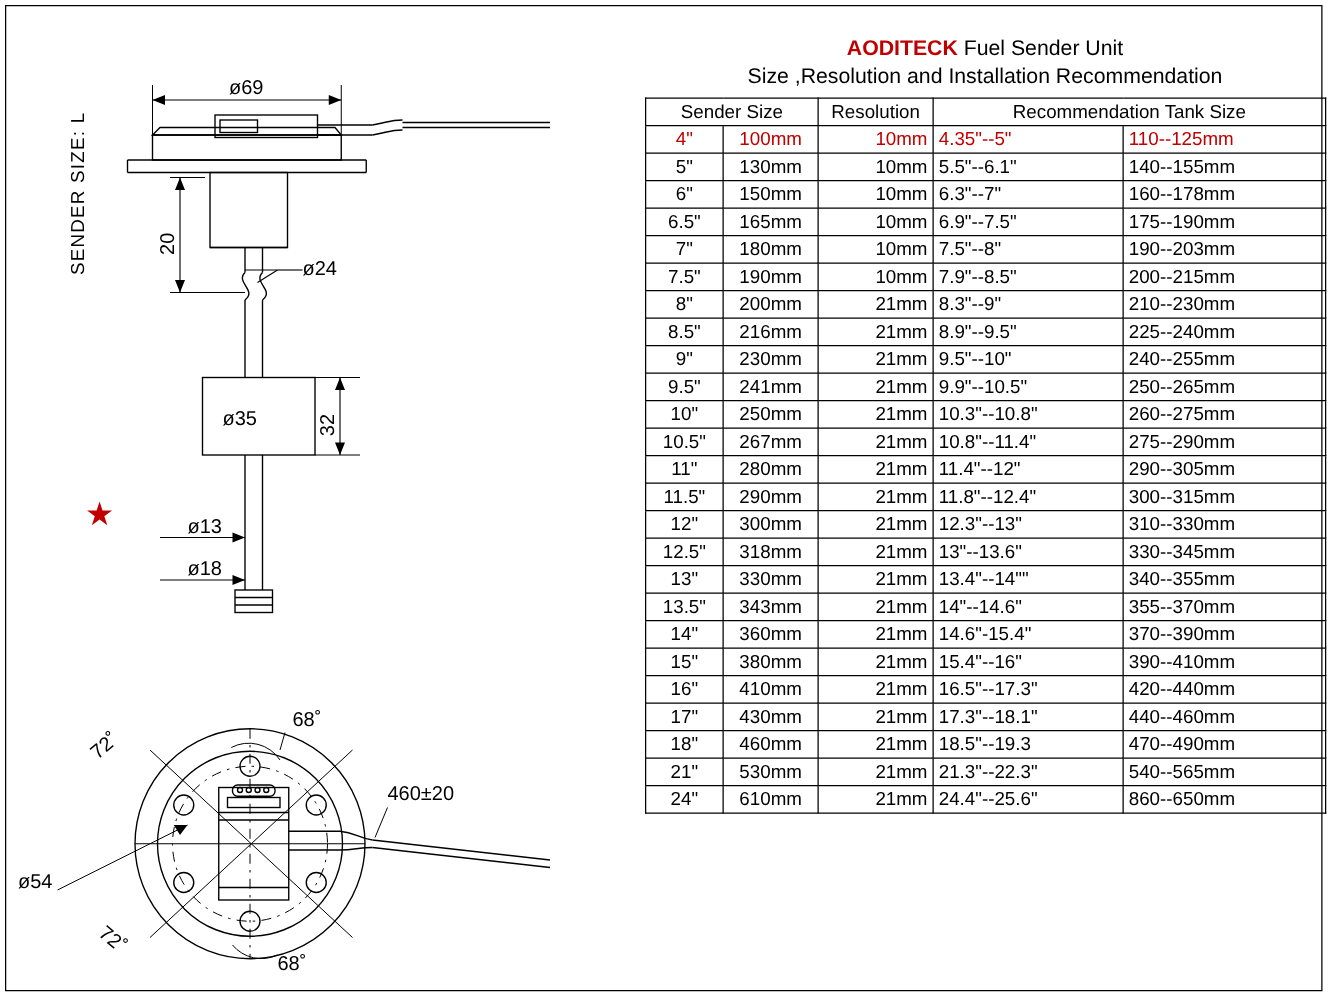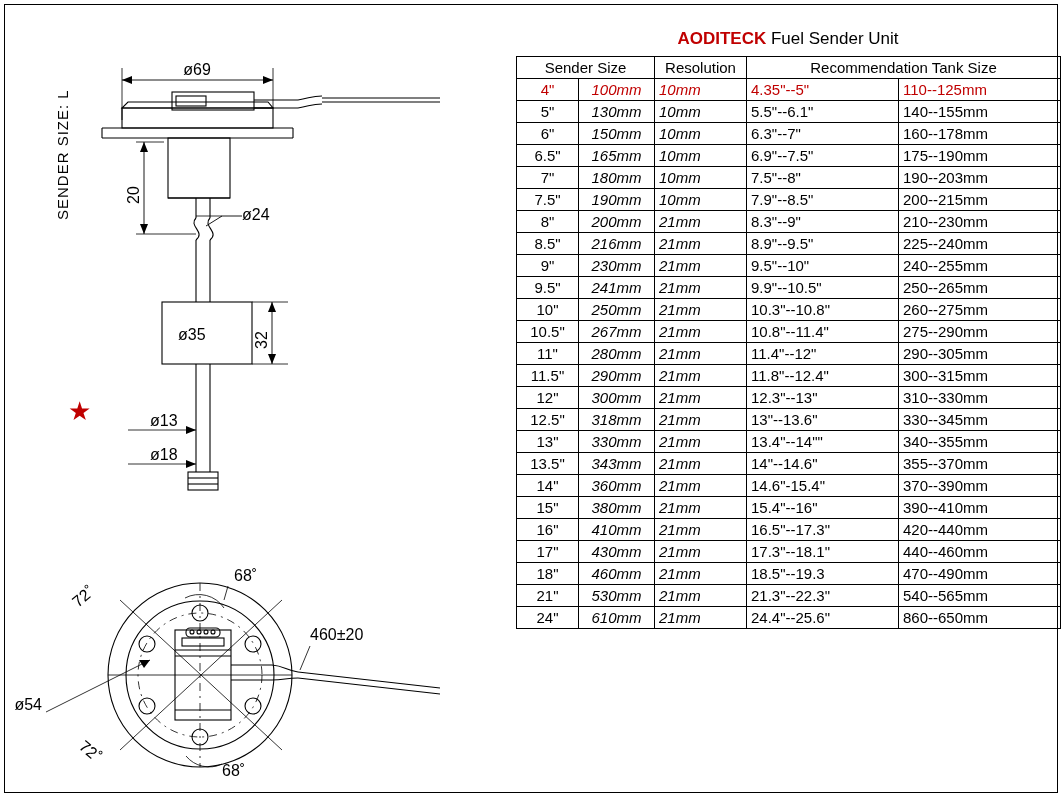--- a/index.html
+++ b/index.html
@@ -63,22 +63,22 @@
     font-weight: normal;
     text-align: center;
   }
   col.c-size { width: 62px; }
   col.c-len  { width: 76px; }
   col.c-res  { width: 92px; }
   col.c-rec  { width: 152px; }
   col.c-tank { width: 162px; }
 
   td.c1 { text-align: center; }
-  td.c2 { text-align: center; font-style: italic; }
-  td.c3 { text-align: left; font-style: italic; }
+  td.c2 { text-align: center; }
+  td.c3 { text-align: right; }
   td.c4 { text-align: left; padding-left: 6px; }
   td.c5 { text-align: left; margin-left: 48px; }
 
   tr.highlight td { color: #c00000; }
 
   
   .drawing {
     position: absolute;
     left: 10px;
     top: 20px;
@@ -239,20 +239,21 @@
   </svg>
 
   <div class="vlabel">SENDER SIZE: L</div>
   <div class="star">★</div>
 </div>
 
 <div class="table-panel">
   <div class="table-title">
     <span class="brand">AODITECK</span><span class="title-rest"> Fuel Sender Unit</span>
   </div>
+  <div class="table-title title-line2">Size ,Resolution and Installation Recommendation</div>
 
   <table class="spec">
     <colgroup>
       <col class="c-size">
         <col class="c-len">
         <col class="c-res">
         <col class="c-rec">
         <col class="c-tank">
     </colgroup>
     <thead>

